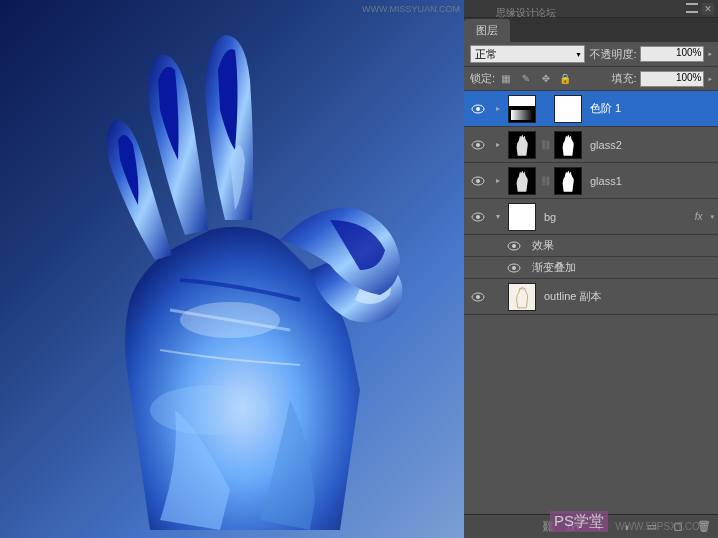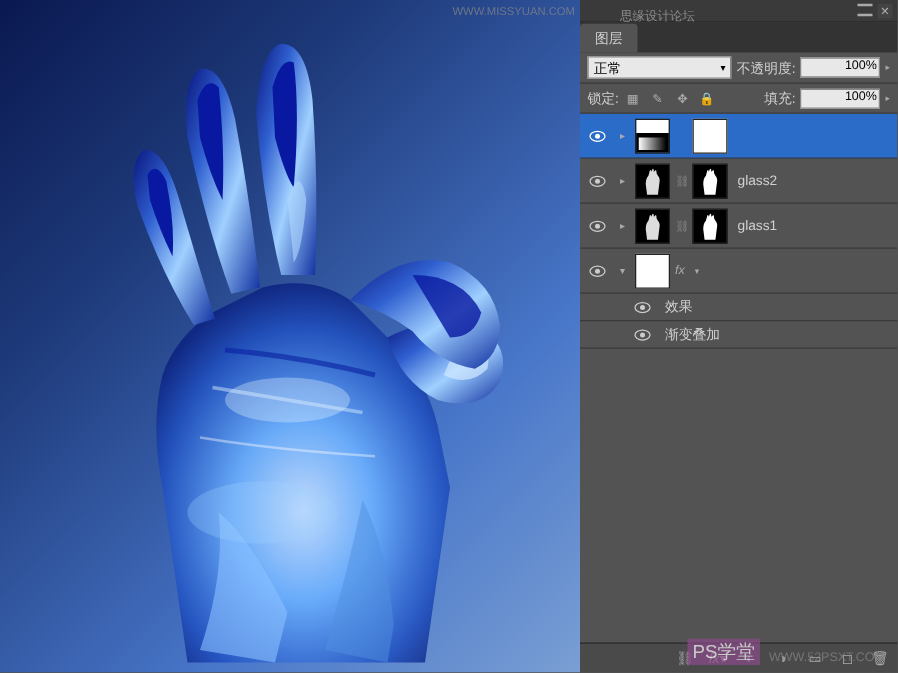--- a/index.html
+++ b/index.html
@@ -158,20 +158,21 @@
       <div class="eye-col">
           <div class="eye-icon"><svg viewBox="0 0 14 10">
               <ellipse cx="7" cy="5" rx="6" ry="4" fill="none" stroke="#fff" stroke-width="1"></ellipse>
               <circle cx="7" cy="5" r="2" fill="#fff"></circle>
             </svg></div>
         </div>
       <div class="expand-col">▸</div>
       <div class="thumb thumb-levels"></div>
       <div class="link-icon"></div>
       <div class="thumb thumb-white"></div>
+      <div class="layer-name">色阶 1</div>
     </div>
 
     <div class="layer-row">
       <div class="eye-col">
           <div class="eye-icon"><svg viewBox="0 0 14 10">
               <ellipse cx="7" cy="5" rx="6" ry="4" fill="none" stroke="#ccc" stroke-width="1"></ellipse>
               <circle cx="7" cy="5" r="2" fill="#ccc"></circle>
             </svg></div>
         </div>
       <div class="expand-col">▸</div>
@@ -213,20 +214,21 @@
 
     <div class="layer-row">
       <div class="eye-col">
           <div class="eye-icon"><svg viewBox="0 0 14 10">
               <ellipse cx="7" cy="5" rx="6" ry="4" fill="none" stroke="#ccc" stroke-width="1"></ellipse>
               <circle cx="7" cy="5" r="2" fill="#ccc"></circle>
             </svg></div>
         </div>
       <div class="expand-col">▾</div>
       <div class="thumb thumb-white"></div>
+      <div class="layer-name">bg</div>
       <span class="fx-badge">fx</span>
       <span class="mini-arrow">▾</span>
     </div>
 
     <div class="layer-row sub">
       <div class="eye-col">
           <div class="eye-icon"><svg viewBox="0 0 14 10">
               <ellipse cx="7" cy="5" rx="6" ry="4" fill="none" stroke="#ccc" stroke-width="1"></ellipse>
               <circle cx="7" cy="5" r="2" fill="#ccc"></circle>
             </svg></div>
@@ -237,20 +239,35 @@
     <div class="layer-row sub">
       <div class="eye-col">
           <div class="eye-icon"><svg viewBox="0 0 14 10">
               <ellipse cx="7" cy="5" rx="6" ry="4" fill="none" stroke="#ccc" stroke-width="1"></ellipse>
               <circle cx="7" cy="5" r="2" fill="#ccc"></circle>
             </svg></div>
         </div>
       <div class="layer-name">渐变叠加</div>
     </div>
 
+    <div class="layer-row">
+      <div class="eye-col">
+          <div class="eye-icon"><svg viewBox="0 0 14 10">
+              <ellipse cx="7" cy="5" rx="6" ry="4" fill="none" stroke="#ccc" stroke-width="1"></ellipse>
+              <circle cx="7" cy="5" r="2" fill="#ccc"></circle>
+            </svg></div>
+        </div>
+      <div class="expand-col"></div>
+      <div class="thumb thumb-outline">
+          <svg viewBox="0 0 24 24">
+            <path d="M8 22 L7 14 Q7 10 9 8 L10 4 Q11 3 11 5 L12 3 Q13 2 13 5 L14 4 Q15 3 15 6 L16 8 Q18 10 17 14 L16 22 Z" fill="none" stroke="#c0a070" stroke-width="0.8"></path>
+          </svg>
+        </div>
+      <div class="layer-name">outline 副本</div>
+    </div>
 
   </div>
 
   <div class="panel-footer">
     <div class="footer-icon">⛓</div>
     <div class="footer-icon"><i>fx</i>▾</div>
     <div class="footer-icon">◐</div>
     <div class="footer-icon">◑</div>
     <div class="footer-icon">▭</div>
     <div class="footer-icon">◻</div>

